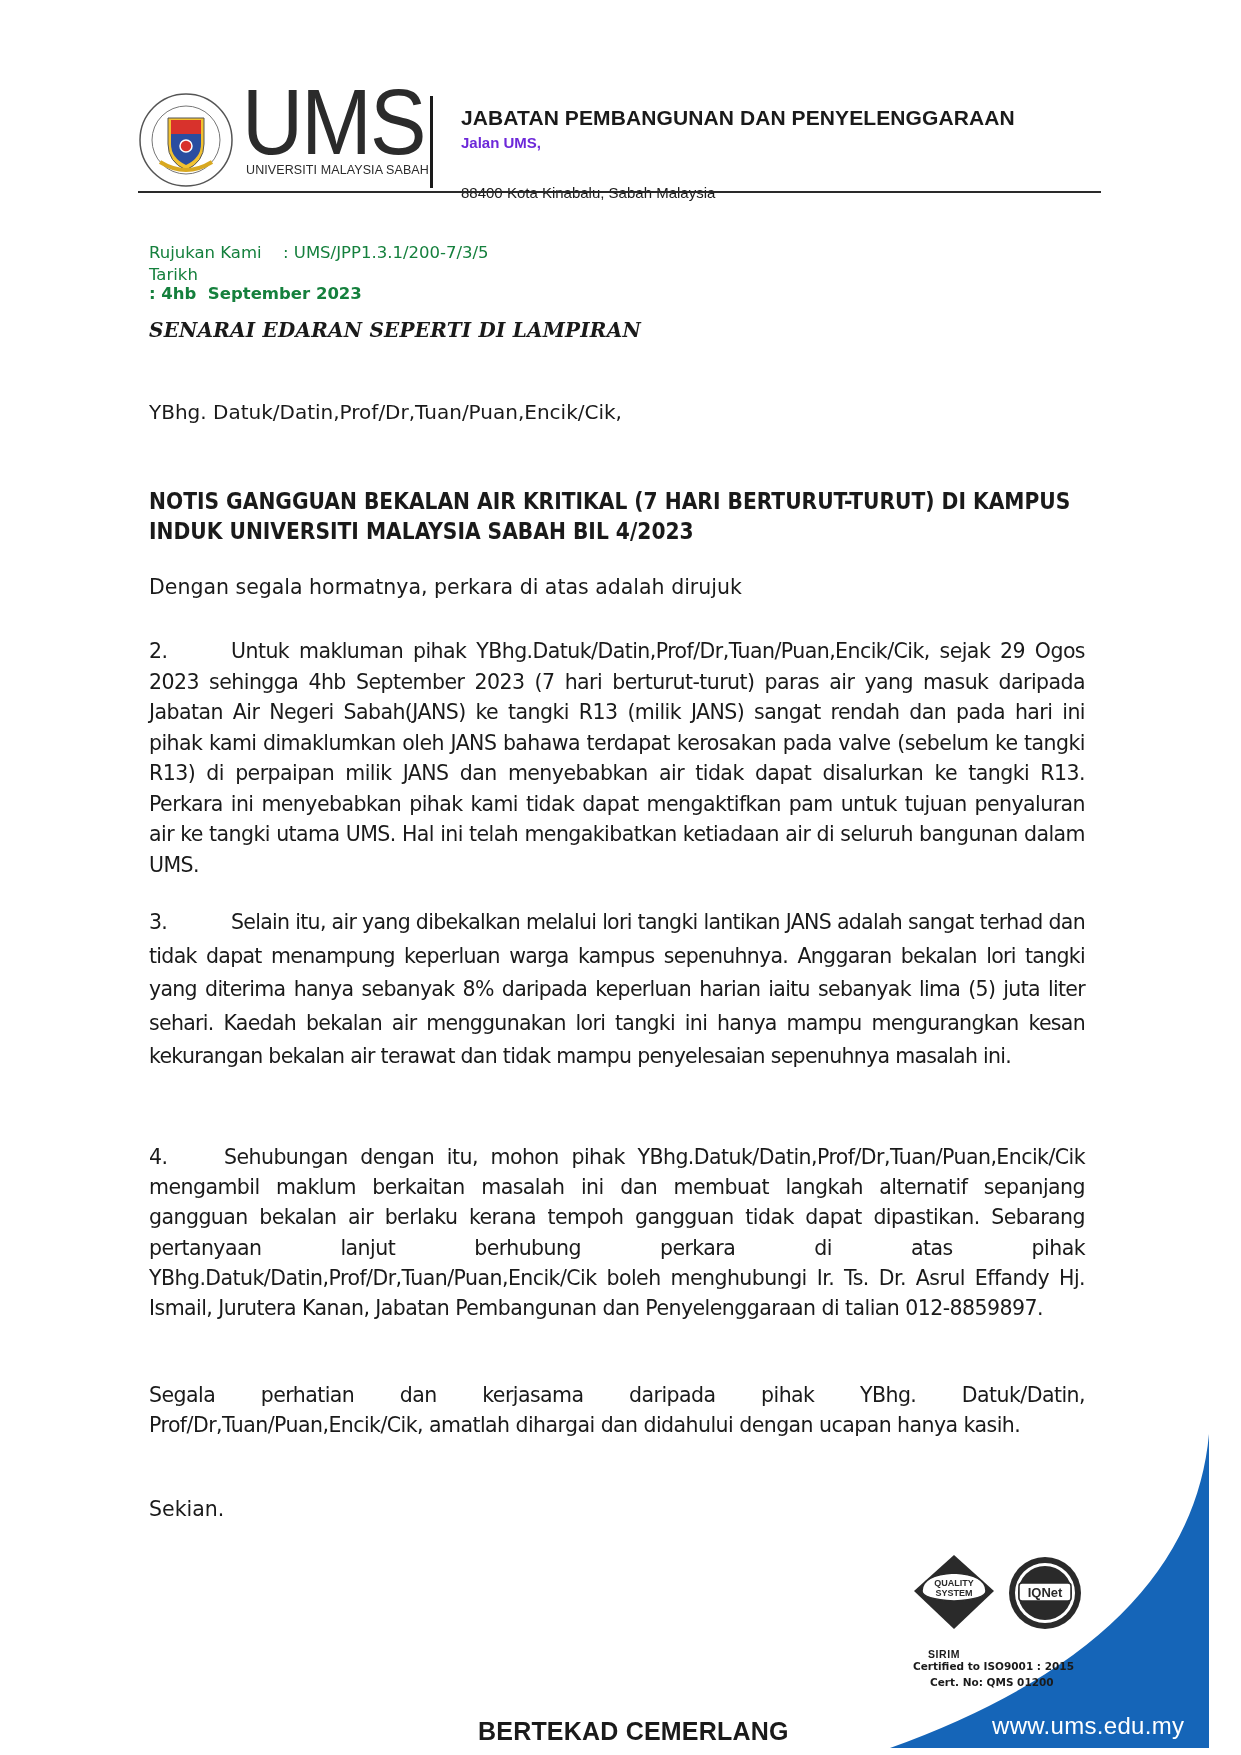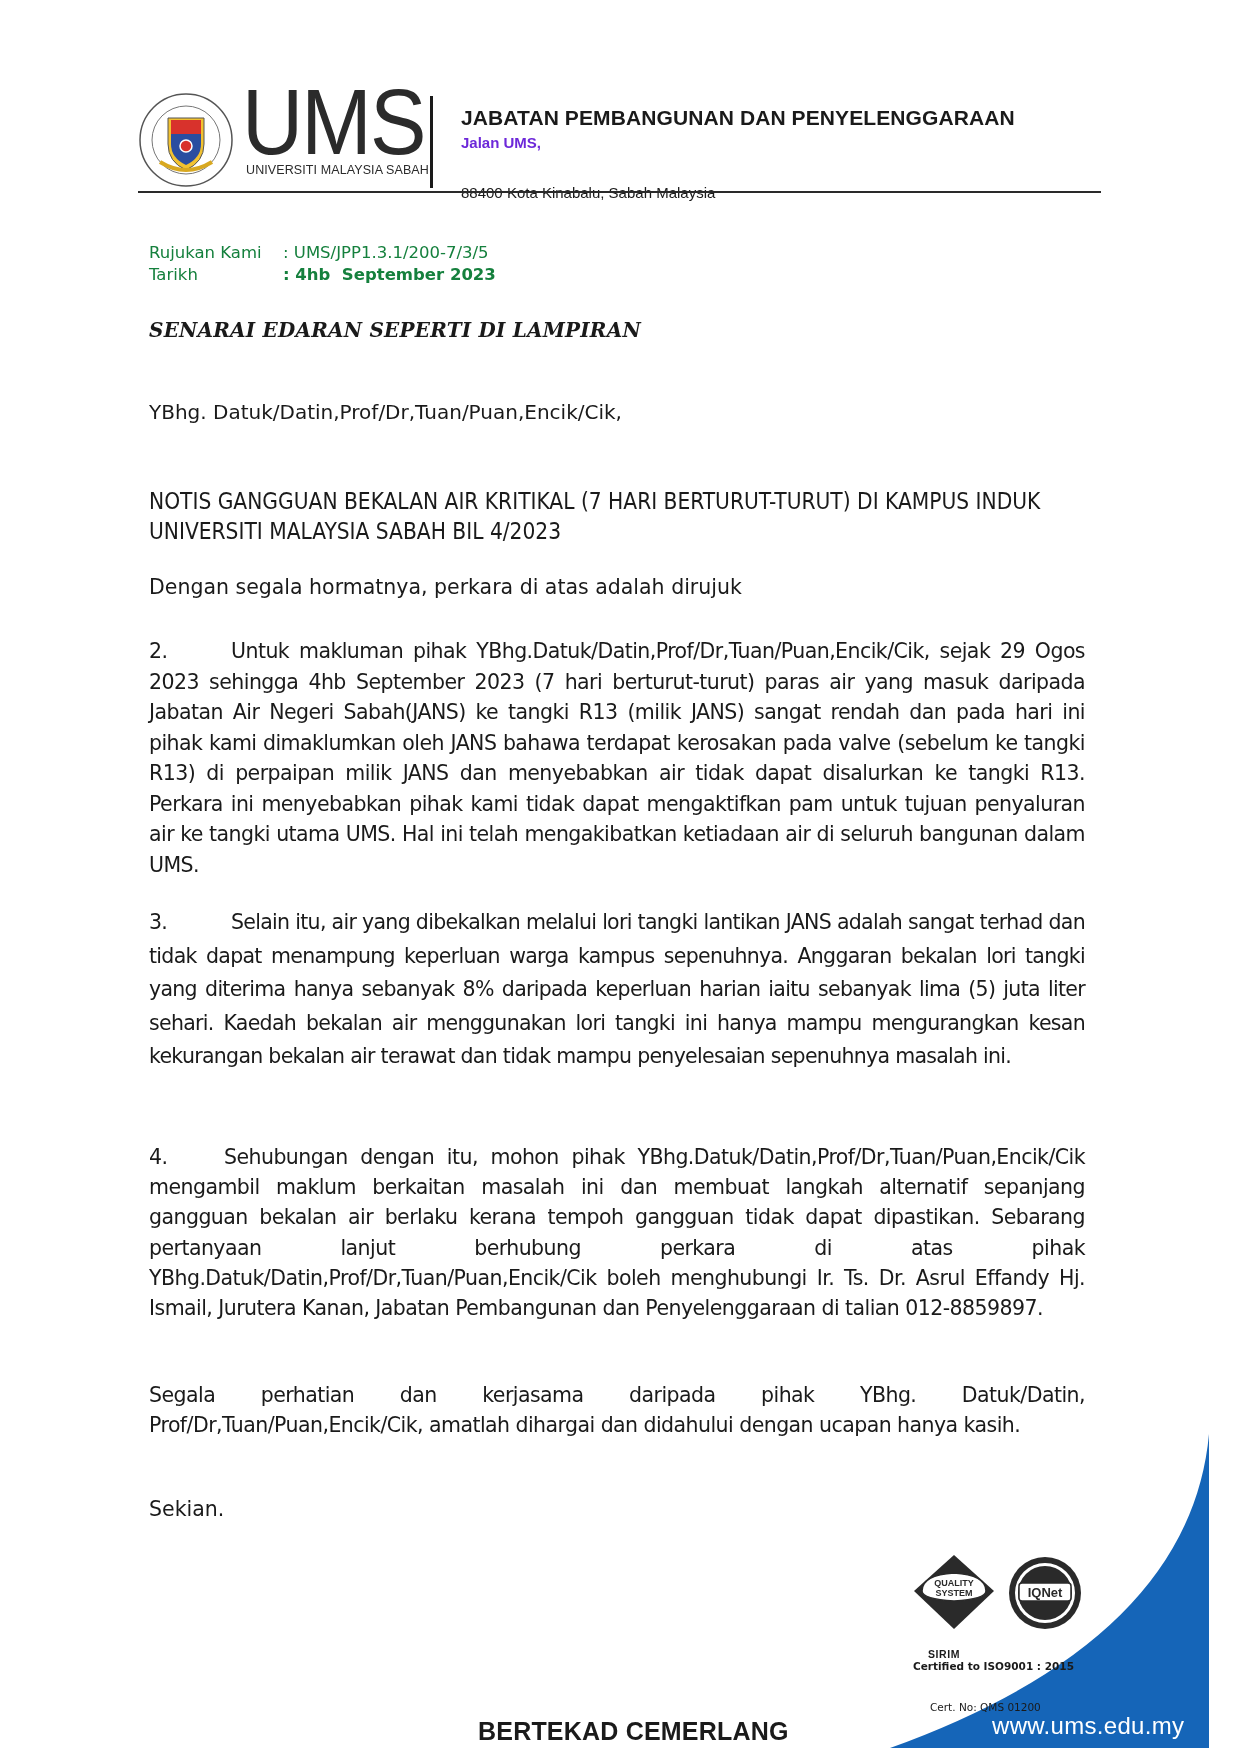--- a/index.html
+++ b/index.html
@@ -12,37 +12,37 @@
   .ums-sub { left: 246px; top: 163px; font-family: "Liberation Sans", sans-serif; font-size: 12.5px; color: #2b2b2b; letter-spacing: 0.1px; }
   .head-divider { left: 430px; top: 96px; width: 3px; height: 92px; background: #1a1a1a; }
   .dept { left: 461px; top: 106px; font-family: "Liberation Sans", sans-serif; font-weight: 700; font-size: 21px; color: #1a1a1a; letter-spacing: 0.1px; }
   .addr1 { left: 461px; top: 134px; font-family: "Liberation Sans", sans-serif; font-size: 15px; color: #6d28d9; font-weight: bold; }
   .addr2 { left: 461px; top: 155px; font-family: "Liberation Sans", sans-serif; font-size: 15px; color: #1a1a1a; margin-top: 29px; }
   .head-rule { left: 138px; top: 191px; width: 963px; height: 2px; background: #2a2a2a; }
   .ref-row { left: 149px; font-family: "DejaVu Sans", sans-serif; font-size: 16.5px; color: #15803d; display: flex; }
   .ref-label { width: 134px; }
   .circ { left: 149px; top: 318px; font-family: "DejaVu Serif", serif; font-weight: 700; font-style: italic; font-size: 20px; letter-spacing: 0.2px; color: #1a1a1a; }
   .salute { left: 149px; top: 400px; font-family: "DejaVu Sans", sans-serif; font-size: 20px; color: #1a1a1a; }
-  .subject { left: 149px; top: 486px; width: 940px; font-family: "DejaVu Sans Condensed", "DejaVu Sans", sans-serif; font-weight: 400; font-size: 22.5px; line-height: 30px; color: #1a1a1a; }
+  .subject { left: 149px; top: 486px; width: 940px; font-family: "DejaVu Sans Condensed", "DejaVu Sans", sans-serif; font-weight: 700; font-size: 22.5px; line-height: 30px; color: #1a1a1a; }
   .para { left: 149px; width: 936px; font-family: "DejaVu Sans", sans-serif; font-size: 20.5px; color: #1a1a1a; text-align: justify; }
   .para .num { display: inline-block; width: 82px; }
   .t1 { top: 575px; }
   .p2 { top: 636px; line-height: 30.5px; letter-spacing: -0.55px; }
   .p3 { top: 906px; line-height: 33.5px; letter-spacing: -0.7px; }
   .p4 { top: 1142px; line-height: 30.2px; letter-spacing: -0.55px; }
   .p5 { top: 1380px; line-height: 30px; letter-spacing: -0.55px; }
   .p6 { top: 1497px; }
   .p4 .num { width: 75px; }
 
   
   .wedge { left: 0; top: 0; width: 1241px; height: 1755px; pointer-events: none; }
   .cert-badges { left: 912px; top: 1553px; width: 180px; height: 82px; }
   .sirim { left: 928px; top: 1648px; font-family: "Liberation Sans", sans-serif; font-weight: 700; font-size: 10.5px; color: #1a1a1a; letter-spacing: 0.6px; }
   .cert1 { left: 913px; top: 1660px; font-family: "DejaVu Sans", sans-serif; font-size: 10.5px; font-weight: 700; color: #1a1a1a; }
-  .cert2 { left: 930px; top: 1676px; font-family: "DejaVu Sans", sans-serif; font-size: 10.5px; font-weight: 400; color: #1a1a1a; margin-top: 25px; }
+  .cert2 { left: 930px; top: 1676px; font-family: "DejaVu Sans", sans-serif; font-size: 10.5px; font-weight: 700; color: #1a1a1a; }
   .website { left: 992px; top: 1712px; font-family: "Liberation Sans", sans-serif; font-size: 24px; color: #ffffff; letter-spacing: 0.3px; }
   .motto { left: 478px; top: 1717px; font-family: "Liberation Sans", sans-serif; font-weight: 700; font-size: 25px; color: #1a1a1a; letter-spacing: 0.2px; }
 </style>
 </head>
 <body>
 
 <svg class="abs crest" viewBox="0 0 96 96">
   <circle cx="48" cy="48" r="46" fill="#fff" stroke="#555" stroke-width="1.5"></circle>
   <circle cx="48" cy="48" r="34" fill="#fff" stroke="#777" stroke-width="1"></circle>
   <path d="M30 26 H66 V52 Q66 70 48 78 Q30 70 30 52 Z" fill="#f2c230" stroke="#555" stroke-width="1"></path>
@@ -56,21 +56,21 @@
 <div class="abs head-divider"></div>
 <div class="abs dept">JABATAN PEMBANGUNAN DAN PENYELENGGARAAN</div>
 <div class="abs addr1">Jalan UMS,</div>
 <div class="abs addr2">88400 Kota Kinabalu, Sabah Malaysia</div>
 <div class="abs head-rule"></div>
 
 <div class="abs ref-row" style="top:243px;">
   <span class="ref-label">Rujukan Kami</span>
   <span>: UMS/JPP1.3.1/200-7/3/5</span>
 </div>
-<div class="abs ref-row" style="top:265px;">
+<div class="abs ref-row" style="top:265px;flex-direction:column;">
   <span class="ref-label">Tarikh</span>
   <span style="white-space:pre;font-weight:bold;">: 4hb  September 2023</span>
 </div>
 
 <div class="abs circ">SENARAI EDARAN SEPERTI DI LAMPIRAN</div>
 <div class="abs salute">YBhg. Datuk/Datin,Prof/Dr,Tuan/Puan,Encik/Cik,</div>
 
 <div class="abs subject">NOTIS GANGGUAN BEKALAN AIR KRITIKAL (7 HARI BERTURUT-TURUT) DI KAMPUS INDUK UNIVERSITI MALAYSIA SABAH BIL 4/2023</div>
 
 <div class="abs para t1">Dengan segala hormatnya, perkara di atas adalah dirujuk</div>

